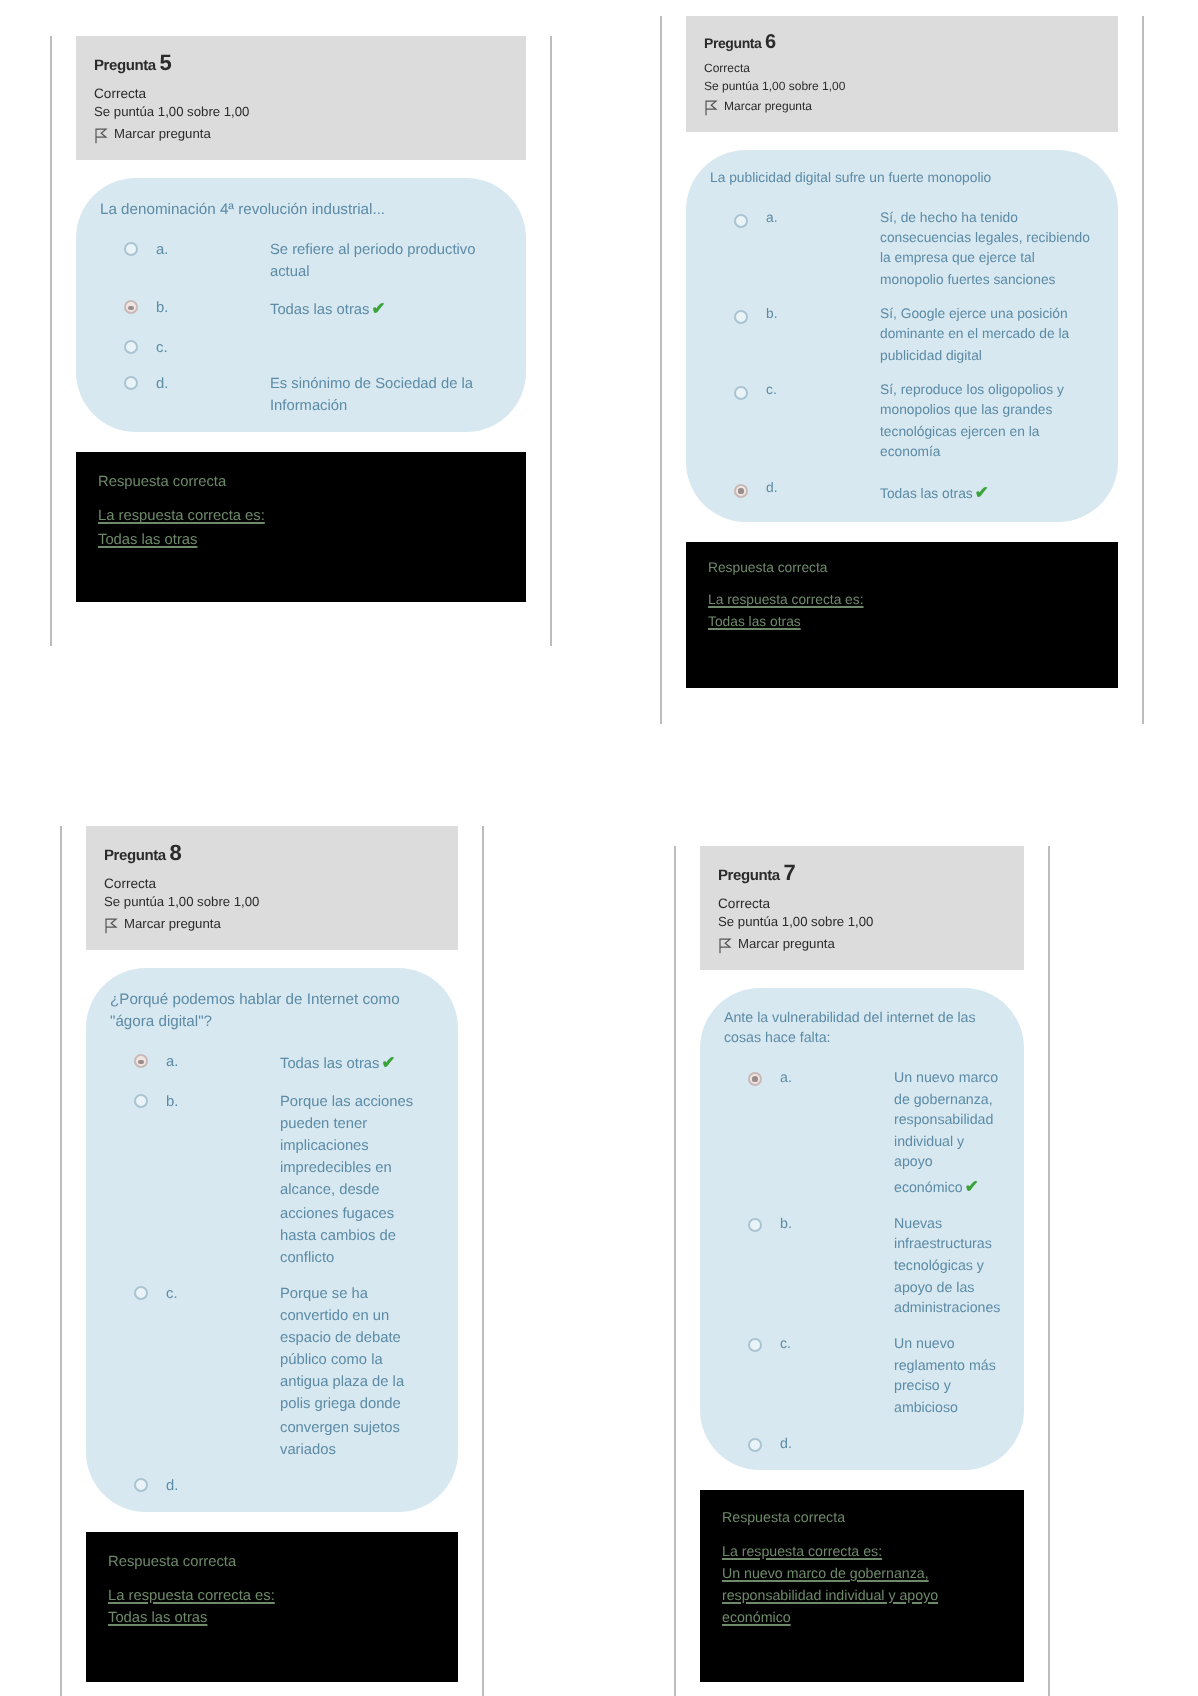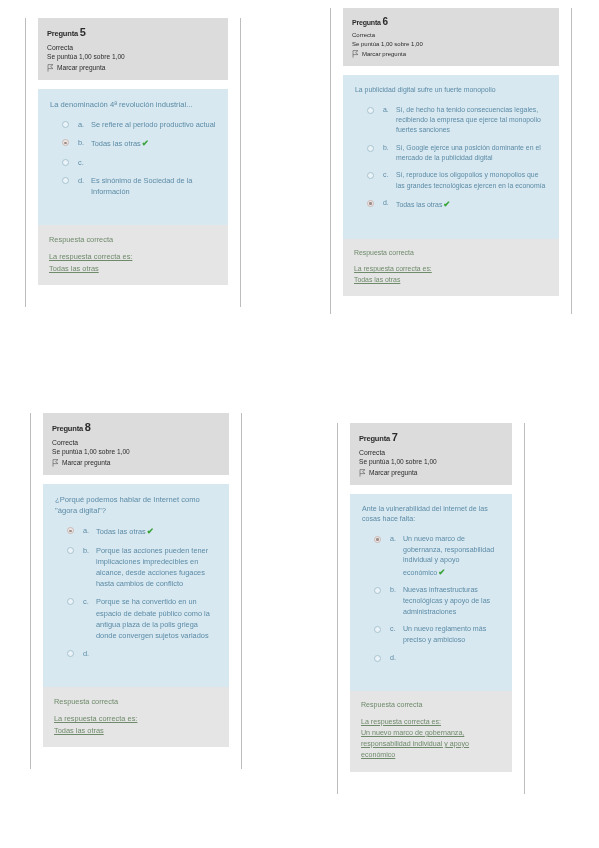--- a/index.html
+++ b/index.html
@@ -59,22 +59,23 @@
     display: inline-block;
     width: 7px; height: 8px;
     position: relative;
   }
   .flag-ico svg { display: block; }
 
   
   .qbody {
     background: #d7e8f0;
     color: #5c8ba6;
-    padding: 10px 12px 28px 12px;
+    padding: 10px 12px 8px 12px;
     margin-top: 9px;
+    border-radius: 30px;
   }
   .qtext {
     font-size: 7.6px;
     line-height: 1.5;
     margin-bottom: 9px;
   }
 
   .answers { margin: 0; padding: 0; }
   .ans {
     display: flex;
@@ -105,39 +106,41 @@
     flex: 0 0 auto;
     width: 13px;
     margin-left: 9px;
     font-size: 7.4px;
     line-height: 1.5;
   }
   .ans-text {
     flex: 1 1 auto;
     font-size: 7.4px;
     line-height: 1.5;
+    margin-left: 44px;
   }
   .tick {
     color: #3aa33a;
     font-size: 8.4px;
     font-weight: 700;
     margin-left: 1px;
   }
 
   
   .feedback {
-    background: #e5e5e5;
+    background: #000000;
     color: #6e8a6a;
-    padding: 9px 11px 11px 11px;
+    padding: 9px 11px 26px 11px;
+    margin-top: 10px;
   }
   .fb-title { font-size: 7.4px; line-height: 1.5; margin-bottom: 6px; }
   .fb-body { font-size: 7.4px; line-height: 1.55; text-decoration: underline; }
 
   
-  #panel-q5 { left: 25px;  top: 18px;  width: 216px; padding-bottom: 22px; }
+  #panel-q5 { left: 25px;  top: 18px;  width: 251px; padding-bottom: 22px; }
   #panel-q6 { left: 330px; top: 8px;   width: 242px; padding-bottom: 18px; }
   #panel-q8 { left: 30px;  top: 413px; width: 212px; padding-bottom: 22px; }
   #panel-q7 { left: 337px; top: 423px; width: 188px; padding-bottom: 22px; }
 
   
   #panel-q6 .qtext, #panel-q6 .ans-text, #panel-q6 .ans-letter,
   #panel-q6 .fb-title, #panel-q6 .fb-body { font-size: 6.9px; }
   #panel-q6 .q-title { font-size: 7px; }
   #panel-q6 .q-title .qnum { font-size: 10px; }
   #panel-q6 .q-state, #panel-q6 .q-grade, #panel-q6 .q-flagrow { font-size: 6px; }

